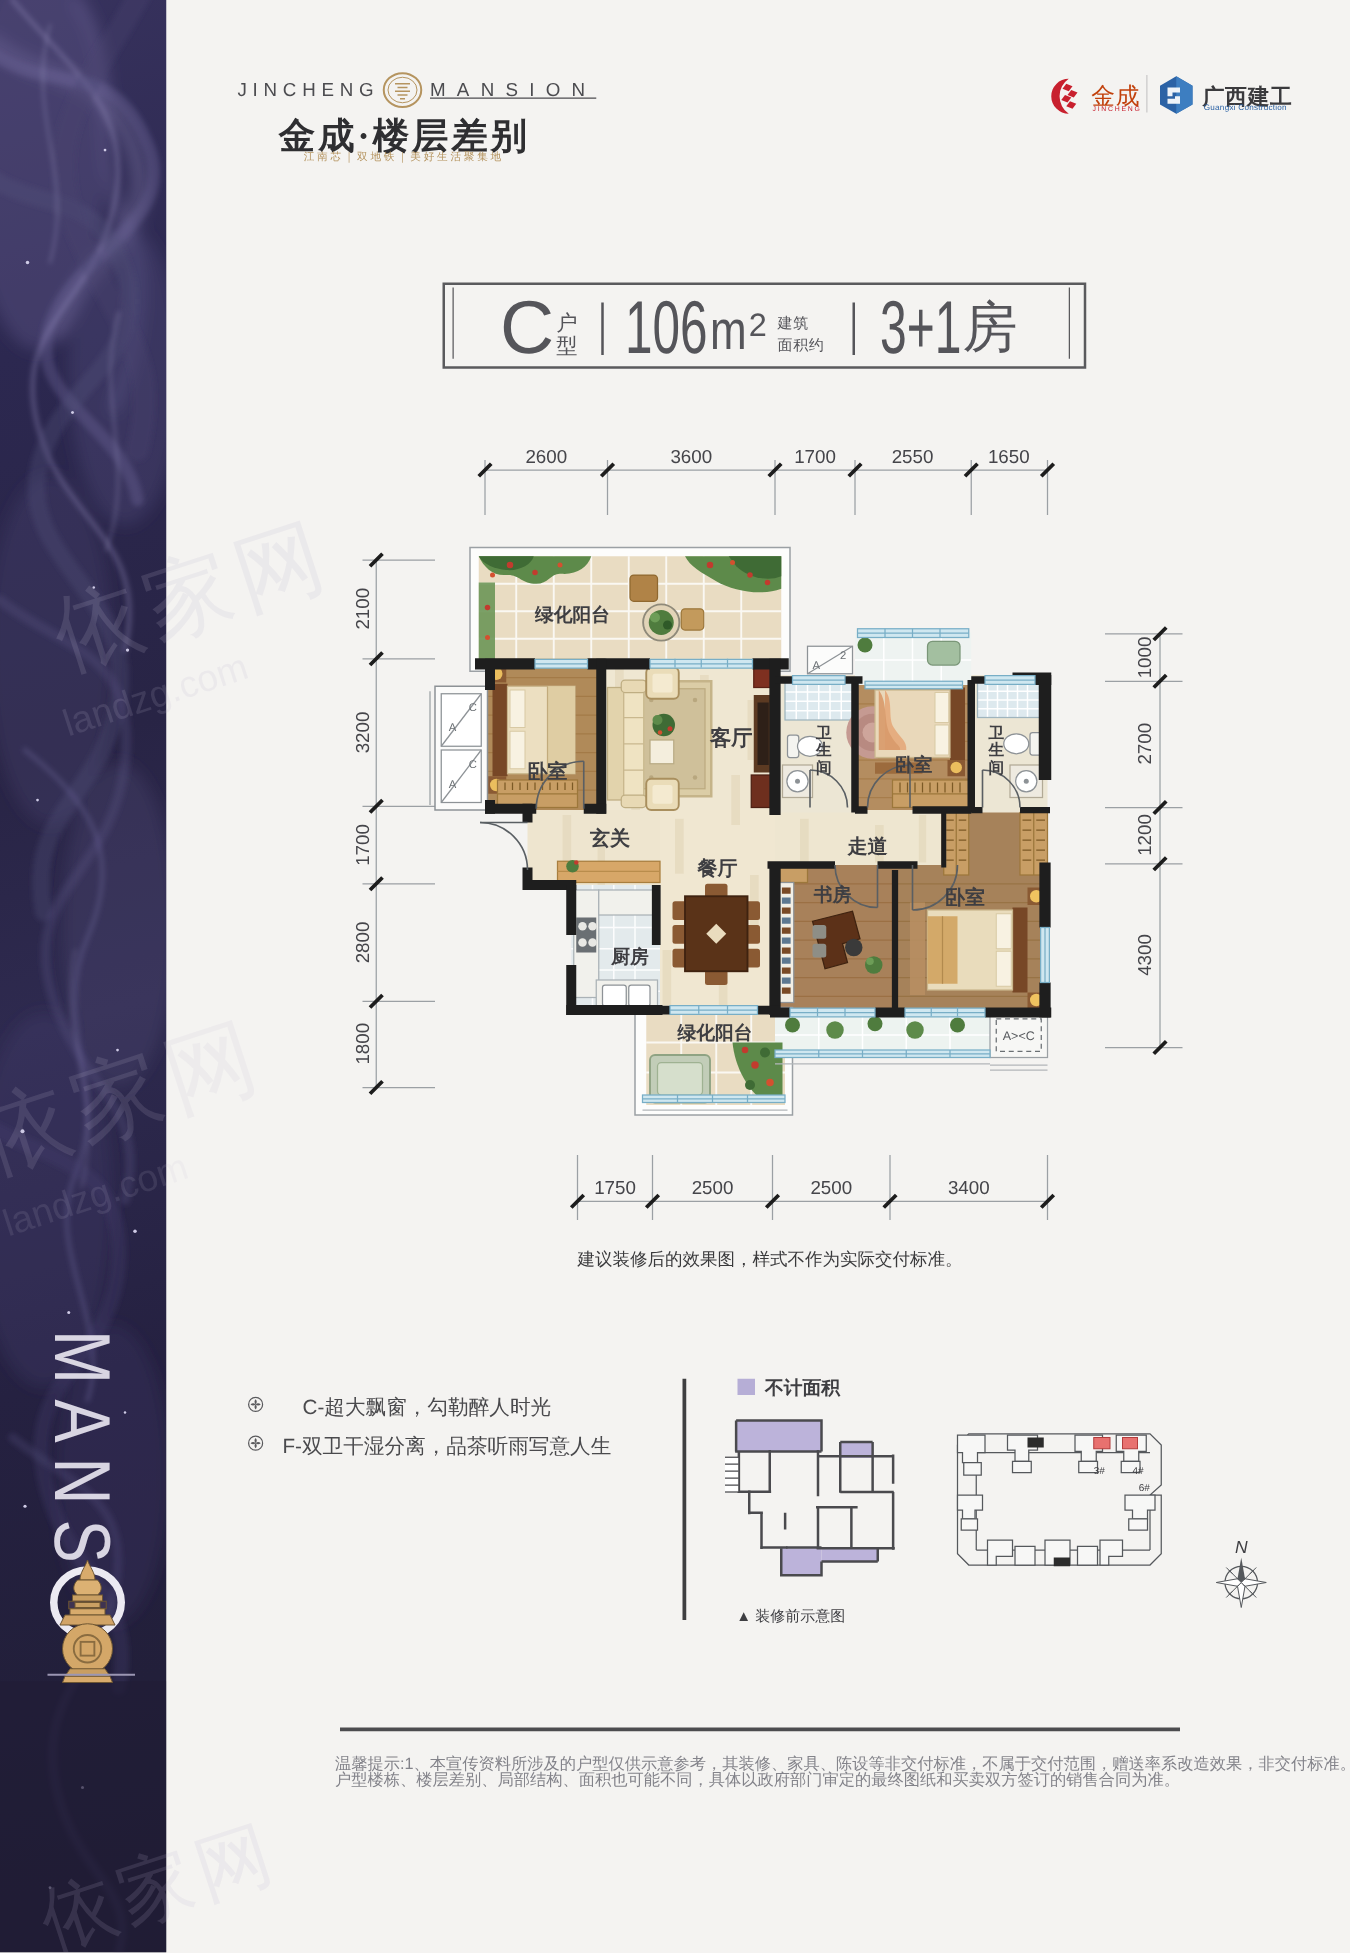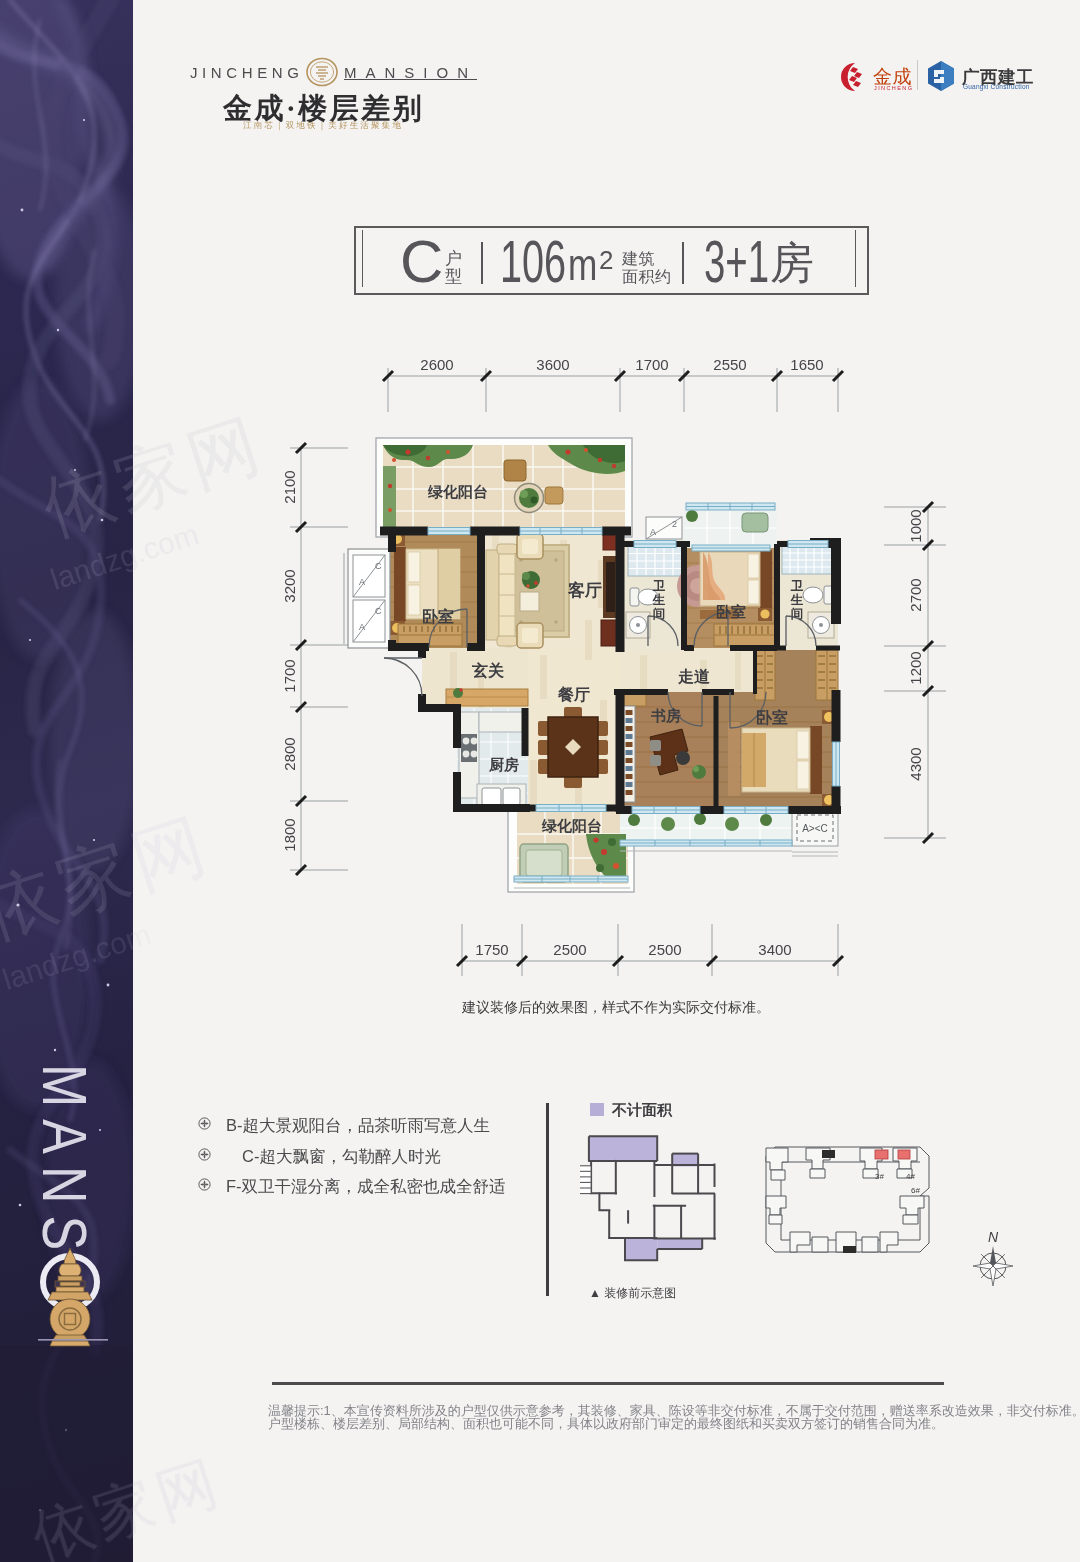--- a/index.html
+++ b/index.html
@@ -152,21 +152,21 @@
 <div class="abs" style="left:445px;top:250px;font-size:17px;line-height:17.5px;color:#55555a;">户<br>型</div>
 
 <div class="abs" style="left:481px;top:242px;width:2px;height:42px;background:#55555a;"></div>
 
 <div class="abs" style="left:500px;top:232px;font-size:60px;line-height:60px;color:#55555a;transform:scaleX(0.66);transform-origin:0 0;">106</div>
 
 <div class="abs" style="left:568px;top:243px;font-size:44px;line-height:44px;color:#55555a;transform:scaleX(0.8);transform-origin:0 0;">m</div>
 
 <div class="abs" style="left:599px;top:247px;font-size:26px;line-height:26px;color:#55555a;">2</div>
 
-<div class="abs" style="left:622px;top:250px;font-size:16px;line-height:17.5px;color:#55555a;letter-spacing:0.5px;">建筑<br>面积约</div>
+<div class="abs" style="left:622px;top:250px;font-size:12px;line-height:17.5px;color:#55555a;letter-spacing:0.5px;">建筑<br>面积约</div>
 
 <div class="abs" style="left:682px;top:242px;width:2px;height:42px;background:#55555a;"></div>
 
 <div class="abs" style="left:704px;top:232px;font-size:60px;line-height:60px;color:#55555a;transform:scaleX(0.64);transform-origin:0 0;">3+1</div>
 
 <div class="abs" style="left:770px;top:241px;font-size:44px;line-height:44px;color:#55555a;">房</div>
 
 <svg class="abs" style="left:260px;top:340px;" width="700" height="680" viewBox="260 340 700 680" xmlns="http://www.w3.org/2000/svg" font-family="Liberation Sans, sans-serif">
 
 <g stroke="#9ba0a4" stroke-width="1" fill="none">
@@ -836,29 +836,25 @@
   <text x="797" y="618" text-anchor="middle">间</text>
 </g>
 </svg>
 
 <div class="abs" style="left:462px;top:999px;font-size:14px;color:#3a3a3c;letter-spacing:0px;">建议装修后的效果图，样式不作为实际交付标准。</div>
 
 <div class="abs" style="left:198px;top:1115px;width:360px;height:180px;font-size:16.5px;color:#4a4a4d;">
   <div style="position:relative;height:30.5px;"><svg width="13" height="13" viewBox="0 0 13 13" style="position:absolute;left:0;top:2px;">
         <circle cx="6.5" cy="6.5" r="5.6" fill="none" stroke="#5a5a5d" stroke-width="1"></circle>
         <path d="M6.5,2.4 C7.7,3.7 7.7,5.3 6.5,6.5 C5.3,5.3 5.3,3.7 6.5,2.4 Z M6.5,6.5 C7.7,7.7 7.7,9.3 6.5,10.6 C5.3,9.3 5.3,7.7 6.5,6.5 Z M2.4,6.5 C3.7,5.3 5.3,5.3 6.5,6.5 C5.3,7.7 3.7,7.7 2.4,6.5 Z M6.5,6.5 C7.7,5.3 9.3,5.3 10.6,6.5 C9.3,7.7 7.7,7.7 6.5,6.5 Z" fill="#5a5a5d"></path>
-      </svg><span style="margin-left:28px;">B-超大景观阳台，品茶听雨写意人生</span></div>
-  <div style="position:relative;height:30.5px;"><svg width="13" height="13" viewBox="0 0 13 13" style="position:absolute;left:0;top:2px;">
-        <circle cx="6.5" cy="6.5" r="5.6" fill="none" stroke="#5a5a5d" stroke-width="1"></circle>
-        <path d="M6.5,2.4 C7.7,3.7 7.7,5.3 6.5,6.5 C5.3,5.3 5.3,3.7 6.5,2.4 Z M6.5,6.5 C7.7,7.7 7.7,9.3 6.5,10.6 C5.3,9.3 5.3,7.7 6.5,6.5 Z M2.4,6.5 C3.7,5.3 5.3,5.3 6.5,6.5 C5.3,7.7 3.7,7.7 2.4,6.5 Z M6.5,6.5 C7.7,5.3 9.3,5.3 10.6,6.5 C9.3,7.7 7.7,7.7 6.5,6.5 Z" fill="#5a5a5d"></path>
       </svg><span style="margin-left:44px;">C-超大飘窗，勾勒醉人时光</span></div>
   <div style="position:relative;height:30.5px;"><svg width="13" height="13" viewBox="0 0 13 13" style="position:absolute;left:0;top:2px;">
         <circle cx="6.5" cy="6.5" r="5.6" fill="none" stroke="#5a5a5d" stroke-width="1"></circle>
         <path d="M6.5,2.4 C7.7,3.7 7.7,5.3 6.5,6.5 C5.3,5.3 5.3,3.7 6.5,2.4 Z M6.5,6.5 C7.7,7.7 7.7,9.3 6.5,10.6 C5.3,9.3 5.3,7.7 6.5,6.5 Z M2.4,6.5 C3.7,5.3 5.3,5.3 6.5,6.5 C5.3,7.7 3.7,7.7 2.4,6.5 Z M6.5,6.5 C7.7,5.3 9.3,5.3 10.6,6.5 C9.3,7.7 7.7,7.7 6.5,6.5 Z" fill="#5a5a5d"></path>
-      </svg><span style="margin-left:28px;">F-双卫干湿分离，成全私密也成全舒适</span></div>
+      </svg><span style="margin-left:28px;">F-双卫干湿分离，品茶听雨写意人生</span></div>
 </div>
 
 <div class="abs" style="left:546px;top:1103px;width:2.5px;height:193px;background:#3e3e40;"></div>
 
 <svg class="abs" style="left:580px;top:1090px;" width="210" height="230" viewBox="580 1090 210 230" xmlns="http://www.w3.org/2000/svg" font-family="Liberation Sans, sans-serif">
 
   <rect x="590" y="1103" width="14" height="13" fill="#b6aed6"></rect>
 
   <text x="612" y="1115" font-size="15" fill="#3e3e42" font-weight="bold">不计面积</text>
 

